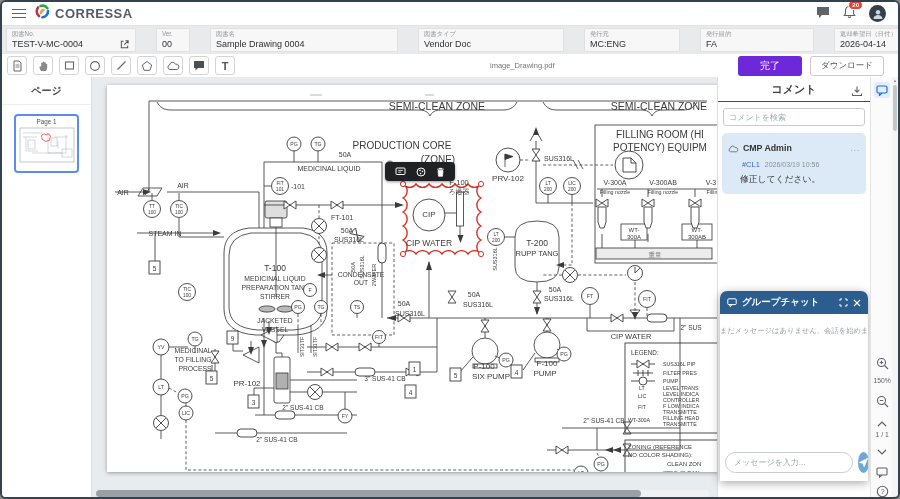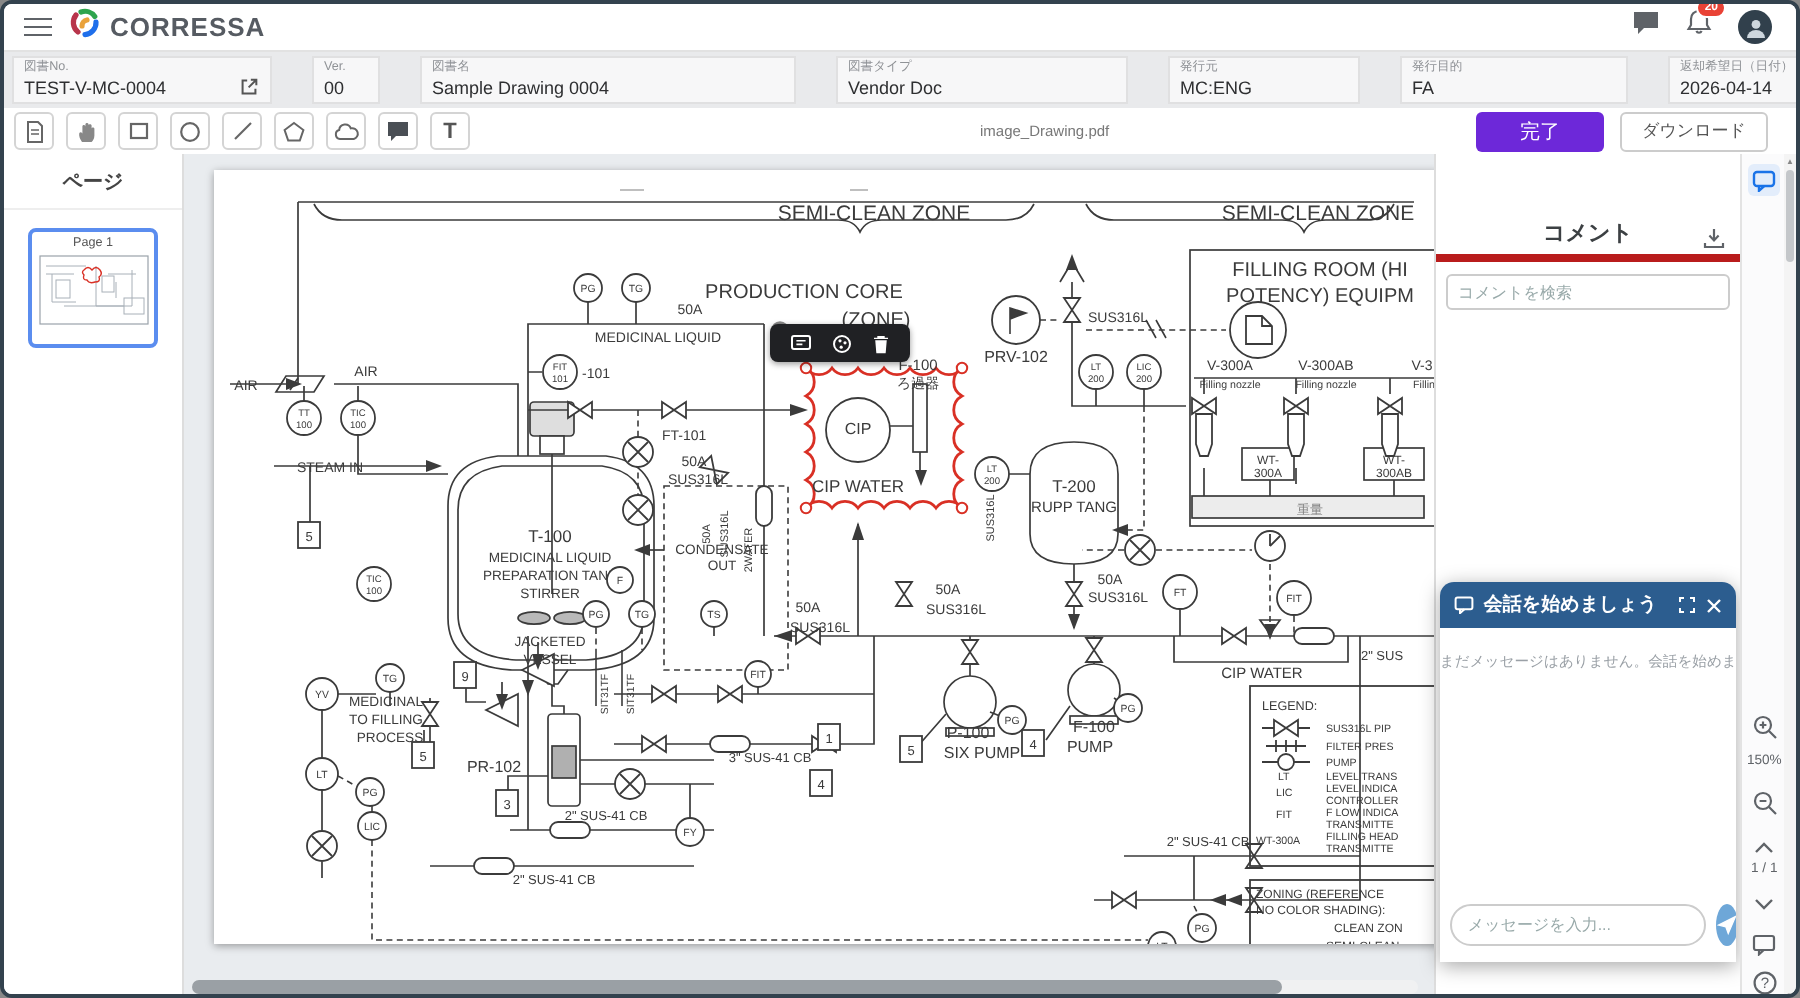--- a/index.html
+++ b/index.html
@@ -45,21 +45,21 @@
   .viewer { position:relative; width:628px; background:#e9ecef; overflow:hidden; }
   .page { position:absolute; left:15px; top:8px; width:613px; height:387px; background:#fff; box-shadow:0 1px 4px rgba(0,0,0,.35); overflow:hidden; }
   .page svg text { font-family:"Liberation Sans","DejaVu Sans",sans-serif; }
   .anno-toolbar { position:absolute; left:278px; top:77px; width:70px; height:19px; background:#202124; border-radius:4px; display:flex; align-items:center; justify-content:space-around; padding:0 5px; box-shadow:0 1px 3px rgba(0,0,0,.4); }
   .anno-toolbar span { cursor:pointer; display:flex; }
   .hscroll { position:absolute; left:4px; right:8px; bottom:4px; height:7px; background:#f0f1f2; border-radius:4px; }
   .hscroll-thumb { width:89%; height:7px; background:#9aa0a5; border-radius:4px; cursor:pointer; }
 
   
   .comments { position:relative; width:154px; background:#fff; border-left:1px solid #ddd; }
-  .cm-head { height:25px; display:flex; align-items:center; border-bottom:4px solid #b91c1c; position:relative;margin-top:29px; }
+  .cm-head { height:25px; display:flex; align-items:center; border-bottom:1px solid #b91c1c; position:relative; }
   .cm-title { flex:1; text-align:center; font-size:11px; font-weight:bold; color:#3c4043; }
   .cm-dl { position:absolute; right:7px; top:6px; cursor:pointer; }
   .cm-search { display:block; width:142px; margin:6px auto 0; height:18px; border:1px solid #ccc; border-radius:3px; font-size:8px; padding:0 5px; color:#333; }
   .cm-search::placeholder { color:#9aa; }
   .cm-card { margin:7px 4px 0; background:#dceaf8; border-radius:5px; padding:6px 6px 8px; cursor:pointer; }
   .cm-row1 { display:flex; align-items:center; gap:4px; }
   .cm-author { font-size:8.8px; font-weight:bold; color:#333; flex:1; }
   .cm-more { font-size:8px; color:#888; letter-spacing:1px; cursor:pointer; }
   .cm-row2 { display:flex; gap:5px; margin:3px 0 0 14px; align-items:baseline; }
   .cm-tag { font-size:7.5px; color:#2f6bd8; }
@@ -617,30 +617,46 @@
     </div>
 
     <div class="comments">
       <div class="cm-head">
         <span class="cm-title">コメント</span>
         <span class="cm-dl"><svg width="12" height="12" viewBox="0 0 12 12">
               <path d="M6,1.5 v5.5 M3.7,4.8 L6,7.2 L8.3,4.8 M1.5,8.5 v2 h9 v-2" fill="none" stroke="#5f6368" stroke-width="1.1"></path>
             </svg></span>
       </div>
       <input class="cm-search" placeholder="コメントを検索" style="">
+      <div id="comment-list">
+          <div class="cm-card">
+            <div class="cm-row1">
+              <span><svg width="11" height="8" viewBox="0 0 13 10">
+                  <path d="M3,8.5 a2.3,2.3 0 0 1 -.4,-4.5 a3,3 0 0 1 5.8,-.8 a2.6,2.6 0 0 1 1.5,5.3 z" fill="none" stroke="#5f6368" stroke-width="1"></path>
+                </svg></span>
+              <span class="cm-author">CMP Admin</span>
+              <span class="cm-more">...</span>
+            </div>
+            <div class="cm-row2">
+              <span class="cm-tag">#CL1</span>
+              <span class="cm-time">2026/03/19 10:56</span>
+            </div>
+            <div class="cm-body">修正してください。</div>
+          </div>
+        </div>
 
       <div class="chat">
         <div class="chat-head">
           <span class="hic">
               <svg width="10" height="9" viewBox="0 0 10 9">
                 <rect x=".8" y=".8" width="8.4" height="5.8" rx="1" fill="none" stroke="#fff" stroke-width="1"></rect>
                 <path d="M3,6.6 v2 l2.2,-2" fill="none" stroke="#fff" stroke-width="1"></path>
               </svg>
             </span>
-          <span class="chat-title">会話を始めましょう</span>
+          <span class="chat-title">グループチャット</span>
           <span class="hic">
               <svg width="9" height="9" viewBox="0 0 9 9">
                 <path d="M1,3 V1 h2 M6,1 h2 v2 M8,6 v2 h-2 M3,8 H1 V6" fill="none" stroke="#fff" stroke-width="1"></path>
               </svg>
             </span>
           <span class="hic">
               <svg width="8" height="8" viewBox="0 0 8 8">
                 <path d="M1,1 L7,7 M1,7 L7,1" stroke="#fff" stroke-width="1.2"></path>
               </svg>
             </span>

